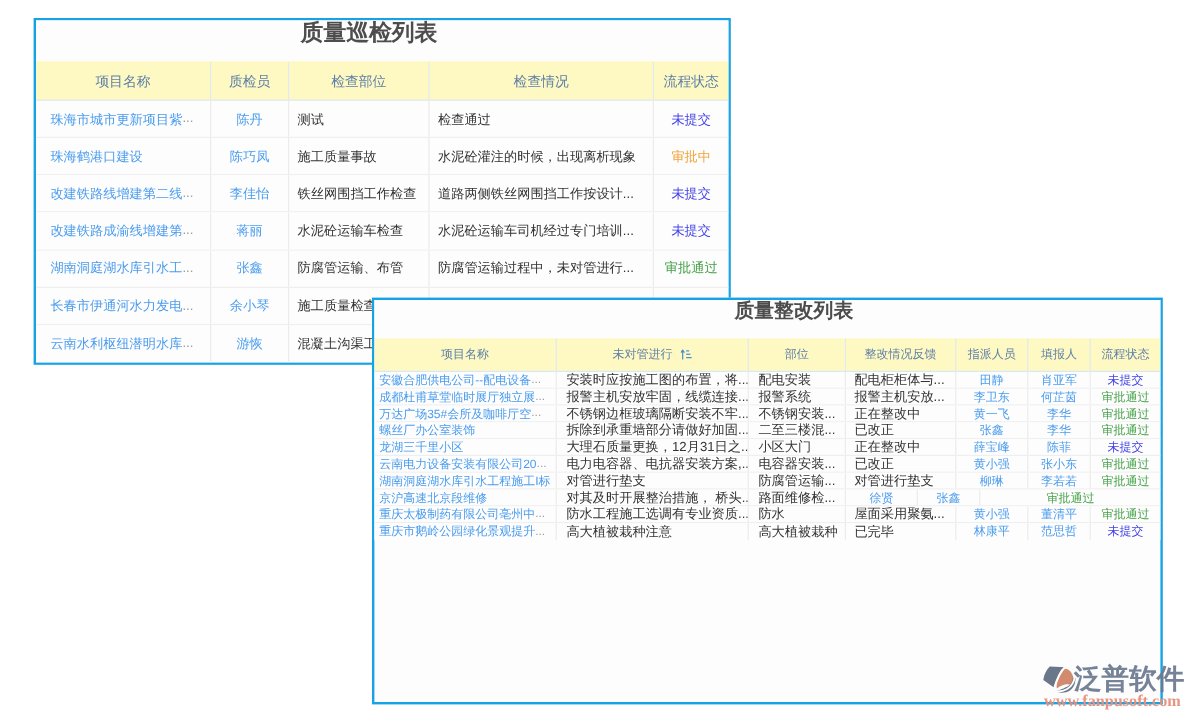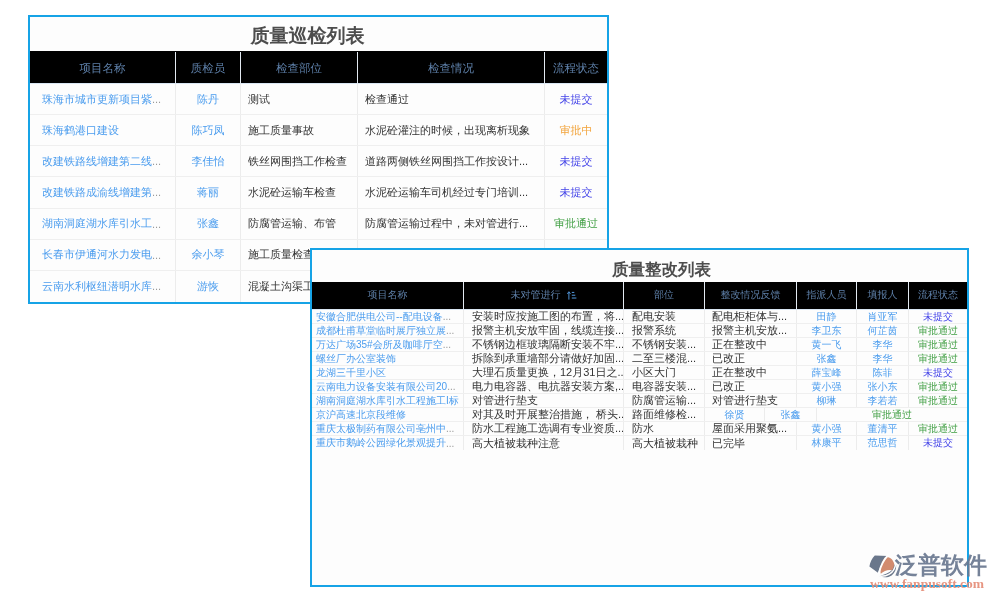--- a/index.html
+++ b/index.html
@@ -5,24 +5,24 @@
   * { margin: 0; padding: 0; box-sizing: border-box; }
   html, body { width: 1000px; height: 600px; background: #ffffff; overflow: hidden; }
   body { position: relative; font-family: "Liberation Sans", sans-serif; }
 
   .table-card {
     position: absolute;
     background: #fdfdfd;
     border: 2px solid #16a3e6;
   }
   .tbl-title {
-    display: flex; align-items: flex-end; justify-content: center;
+    display: flex; align-items: flex-start; justify-content: center;
     font-weight: bold; color: #4d4d4d; background: #fdfdfd;
   }
-  .tbl-header { display: flex; background: #000000; color: #5d7fa8; }
+  .tbl-header { display: flex; background: #fef9c3; color: #5d7fa8; }
   #insp-table .tbl-header .cell { transform: translateY(1px); }
   .tbl-header .cell {
     display: flex; align-items: center; justify-content: center;
     border-right: 1px solid #e2e9f1;
     overflow: hidden; white-space: nowrap;
   }
   .tbl-header .cell:last-child { border-right: none; }
   .tbl-body .row { display: flex; border-bottom: 1px solid #efefef; background: #fdfdfd; }
   .tbl-body .row:last-child { border-bottom: none; }
   .tbl-body .cell {

